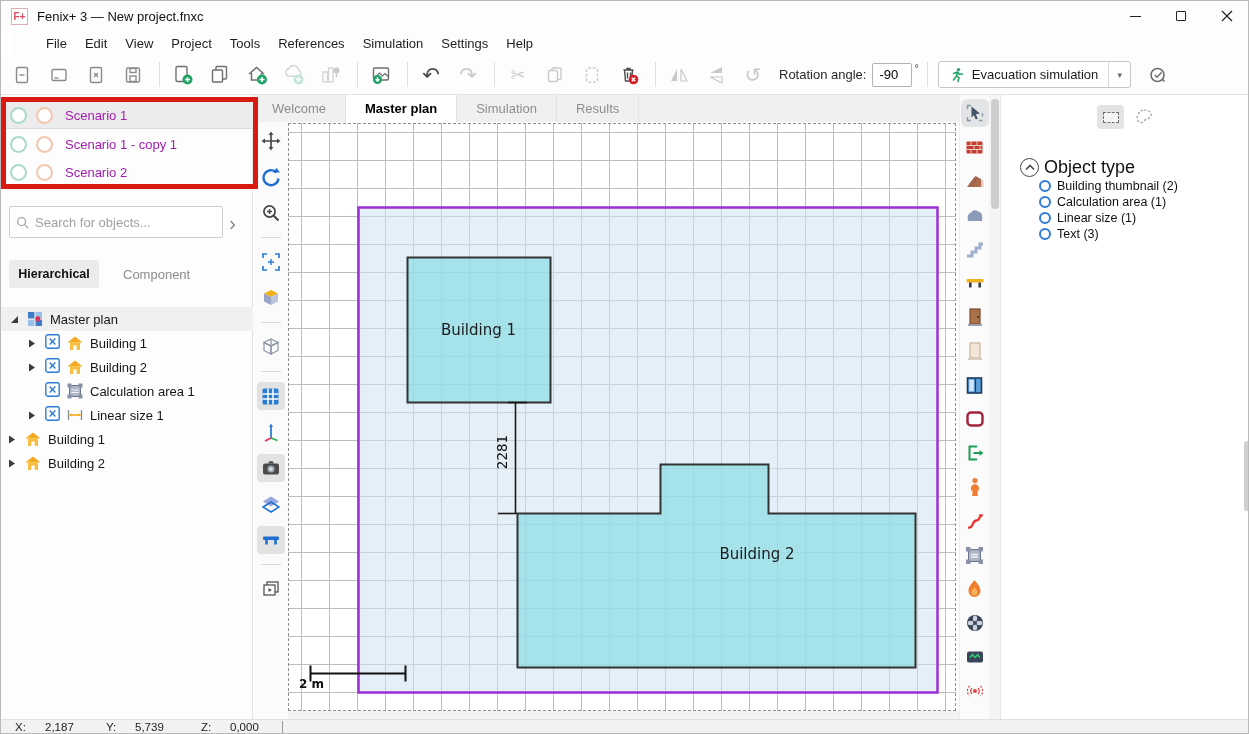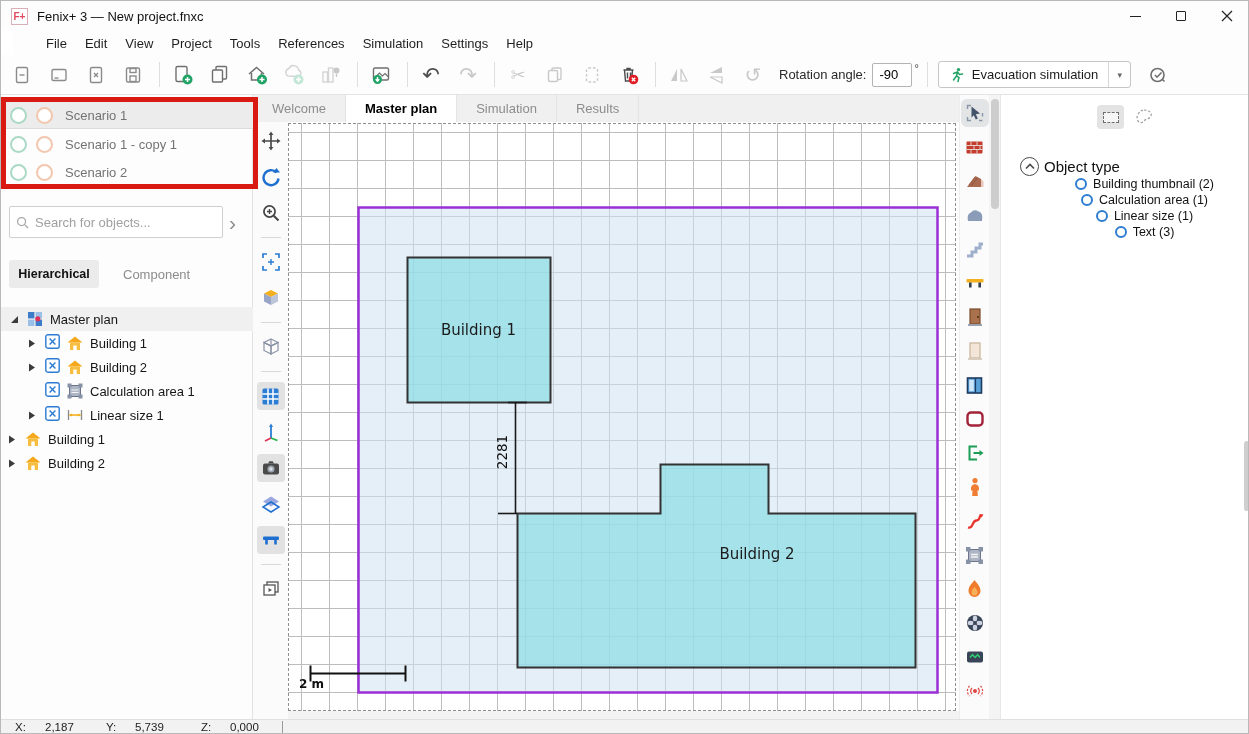--- a/index.html
+++ b/index.html
@@ -32,21 +32,21 @@
   .evaclabel { font-size:13px; color:#1c1c1c; white-space:nowrap; }
   .evaccaret { width:22px; height:100%; border-left:1px solid #d6d6d6; display:flex; align-items:center; justify-content:center; color:#666; font-size:9px; }
 
   
   .leftpanel { position:absolute; left:0; top:94px; width:252px; height:624px; background:#fdfdfd; border-right:1px solid #e3e3e3; }
   .scenrow { position:absolute; left:0; width:252px; height:28px; display:flex; align-items:center; padding-left:9px; }
   .scenrow.sel { background:#ececec; border-top:1px solid #dcdcdc; border-bottom:1px solid #dcdcdc; }
   .circ { width:17px; height:17px; border-radius:50%; margin-right:9px; background:#fff; }
   .circ.green { border:2.5px solid #aad9c6; }
   .circ.orange { border:2.5px solid #f3c6ae; }
-  .scenlabel { font-size:13px; color:#737373; margin-left:3px; }
+  .scenlabel { font-size:13px; color:#a21caf; margin-left:3px; }
   .annotation { position:absolute; left:0; top:96px; width:257px; height:92px; border:5px solid #d81a12; z-index:60; pointer-events:none; }
 
   .searchwrap { position:absolute; left:0; top:206px; width:252px; height:30px; display:flex; align-items:center; }
   .searchbox { margin-left:8px; width:214px; height:32px; border:1px solid #cfcfcf; border-radius:2px; background:#fff; display:flex; align-items:center; padding:0 6px; }
   .searchbox input { border:none; outline:none; flex:1; font-size:13px; color:#333; font-family:inherit; margin-left:6px; }
   .searchbox input::placeholder { color:#a0a0a0; }
   .searchchev { font-size:21px; color:#8a8a8a; margin-left:6px; line-height:1; }
 
   .ltabs { position:absolute; left:0; top:258px; width:252px; height:30px; display:flex; align-items:center; }
   .ltab-active { margin-left:8px; width:90px; height:28px; background:#ebebeb; border-radius:3px; display:flex; align-items:center; justify-content:center; font-size:12.5px; font-weight:bold; color:#111; }
@@ -88,22 +88,22 @@
   .rthumb { position:absolute; left:2px; top:4px; width:8px; height:110px; background:#cdcdcd; border-radius:4px; }
 
   
   .rpanel { position:absolute; left:1000px; top:94px; width:249px; height:624px; background:#fff; }
   .rtitle { margin-top:9px; text-align:center; font-size:13px; font-weight:bold; color:#111; }
   .selmodes { margin-top:10px; display:flex; justify-content:center; align-items:center; gap:10px; }
   .chip { width:27px; height:24px; background:#e3e3e3; border-radius:4px; display:flex; align-items:center; justify-content:center; }
   .marquee { width:16px; height:11px; border:1px dashed #6e6e6e; background:#f6f6f6; }
   .objtypehdr { margin:28px 0 0 19px; display:flex; align-items:center; gap:5px; }
   .chevcircle { width:19px; height:19px; border:1.5px solid #4a4a4a; border-radius:50%; display:flex; align-items:center; justify-content:center; }
-  .objtypelabel { font-size:15px; color:#111; }
-  .radiorow { margin-left:38px; height:16px; display:flex; align-items:center;justify-content:center; }
+  .objtypelabel { font-size:18px; color:#111; }
+  .radiorow { margin-left:38px; height:16px; display:flex; align-items:center; }
   .radio { width:12px; height:12px; border:2px solid #2e7dd1; border-radius:50%; background:#fff; flex:none; }
   .radiolabel { margin-left:6px; font-size:12.5px; color:#111; white-space:nowrap; }
   .rpthumb { position:absolute; right:1px; top:346px; width:5px; height:70px; background:#cfcfcf; border-radius:3px; }
 
   
   .statusbar { position:absolute; left:0; top:718px; width:1249px; height:16px; background:#f2f2f2; border-top:1px solid #e0e0e0; font-size:11.5px; color:#222; }
   .st { position:absolute; top:1px; }
   .stsep { position:absolute; left:281px; top:1px; width:1px; height:13px; background:#9a9a9a; }
 </style>
 </head>

